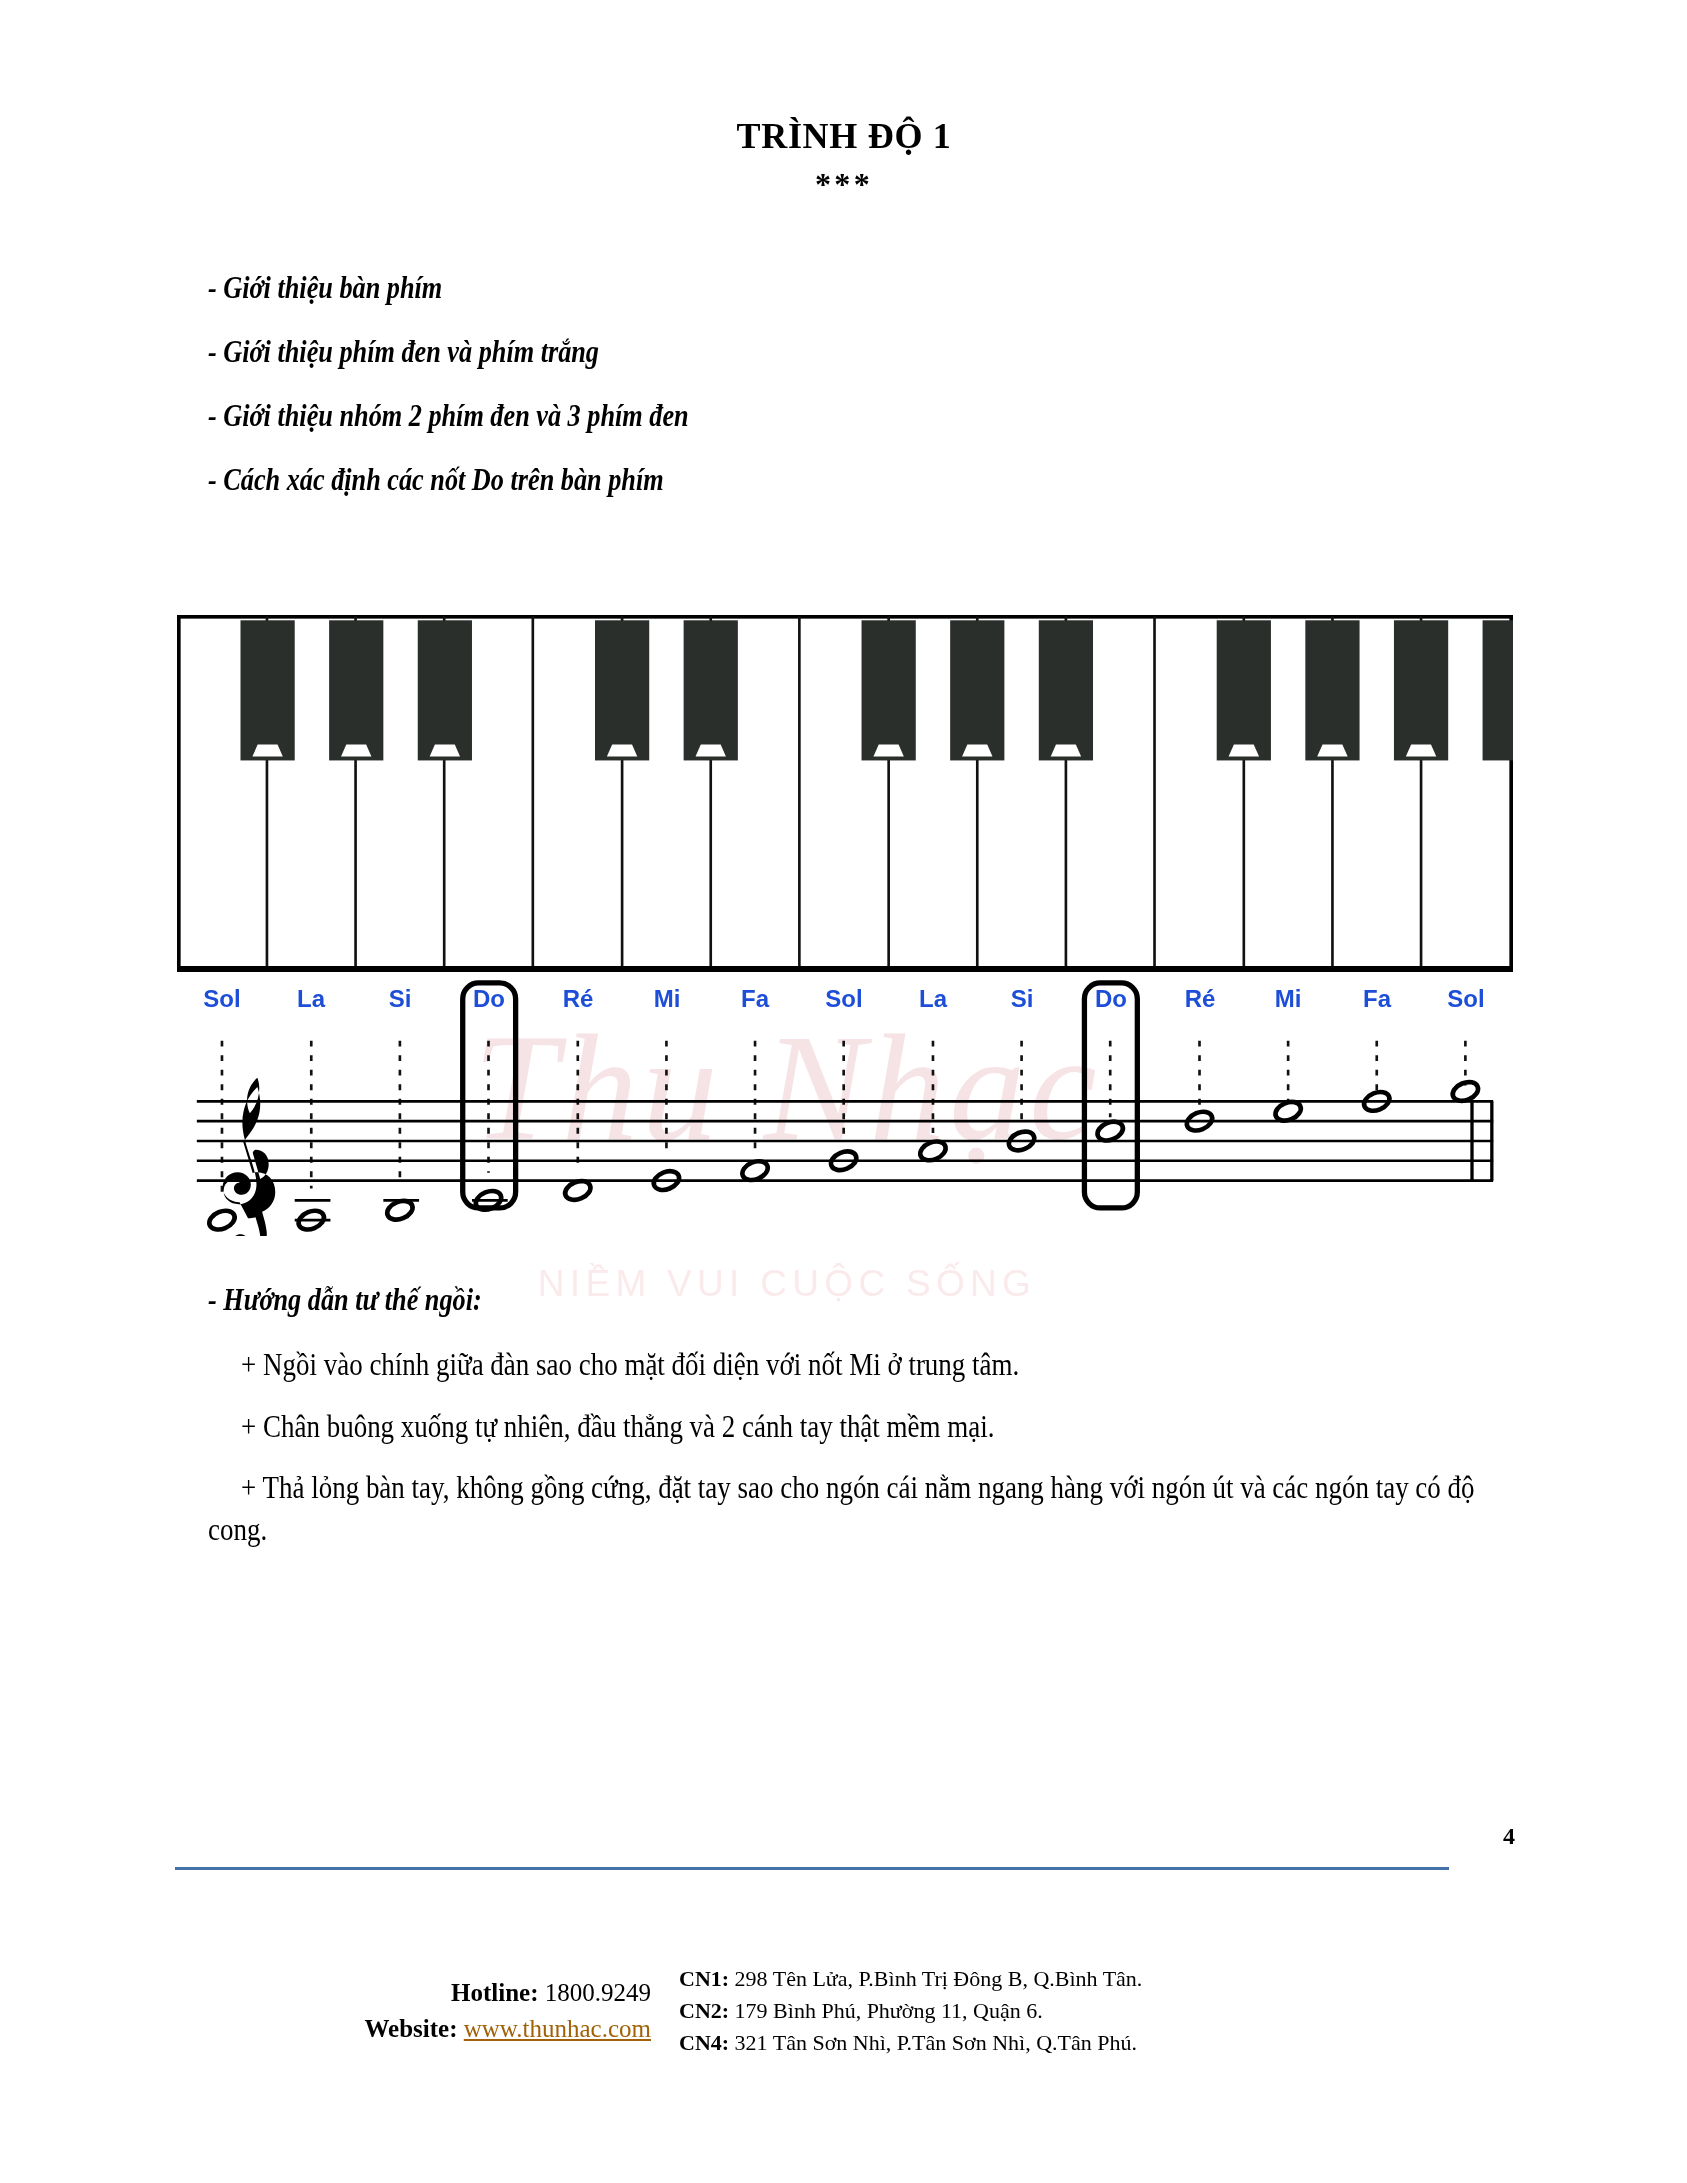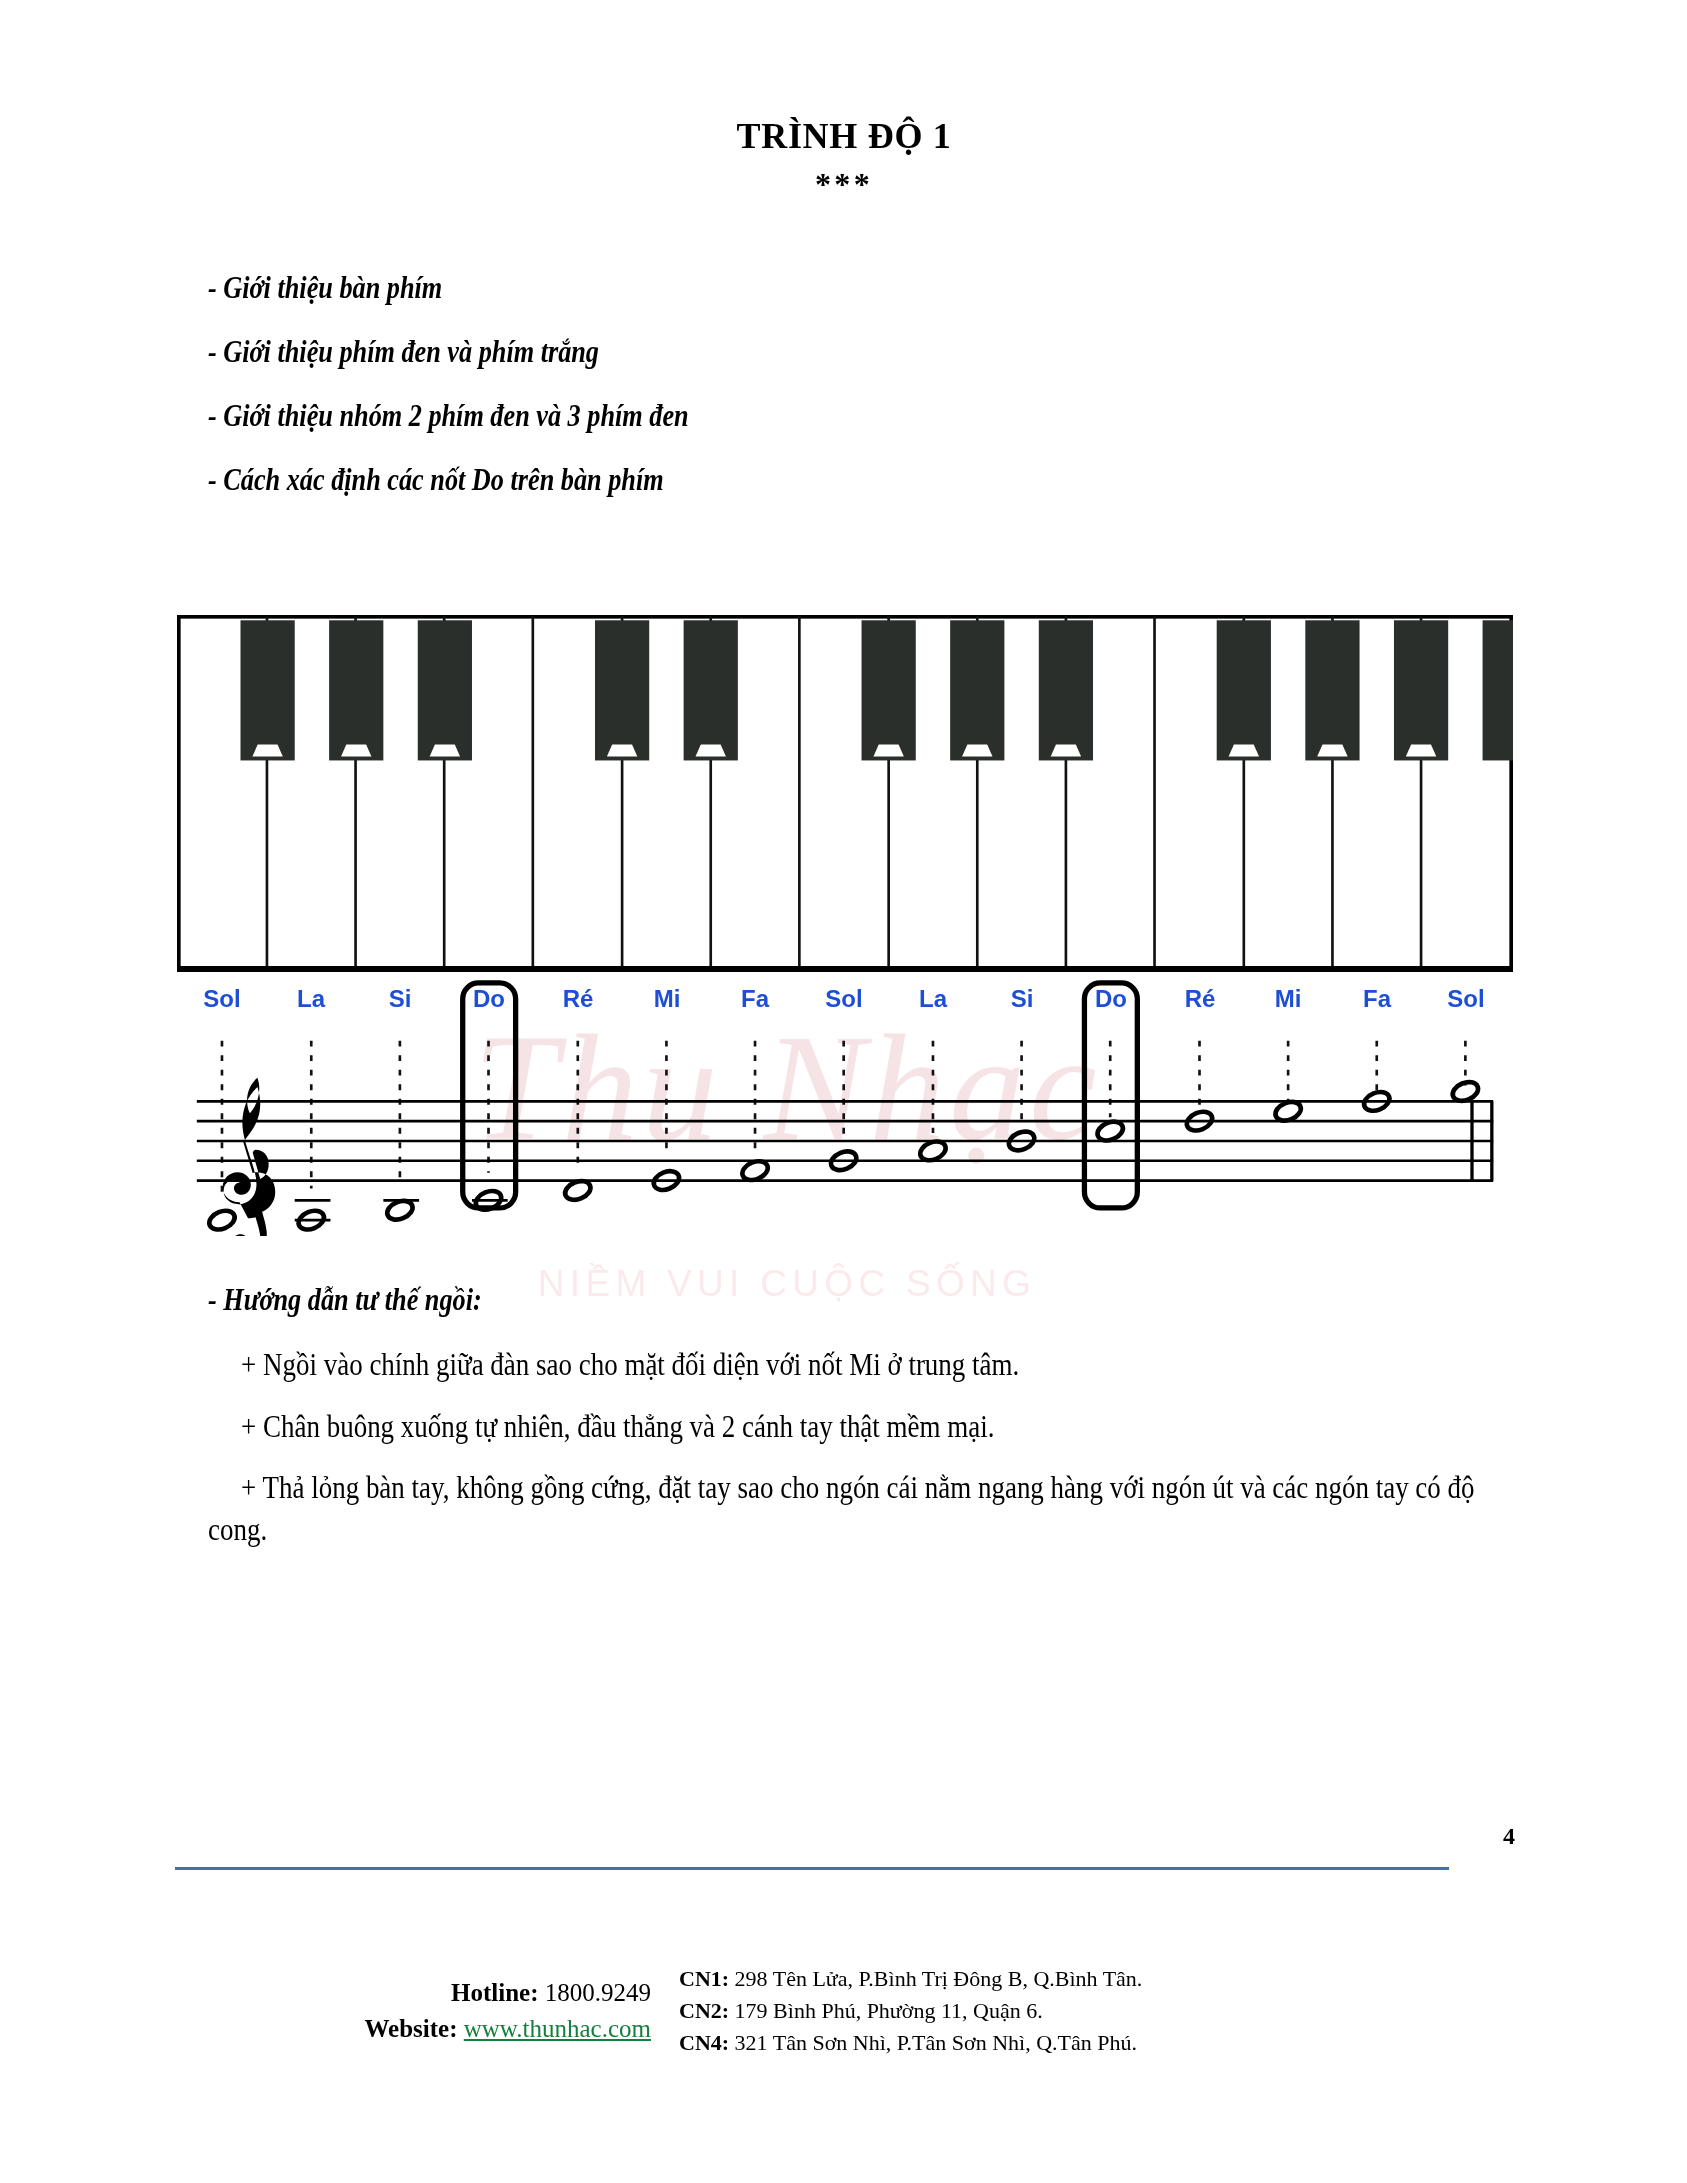--- a/index.html
+++ b/index.html
@@ -208,21 +208,21 @@
     width: 476px;
     text-align: right;
     padding-right: 20px;
     font-family: "Liberation Serif", "DejaVu Serif", serif;
     font-size: 25px;
     line-height: 1.46;
     color: #000000;
   }
   .footer-left b { font-weight: bold; }
   .footer-link {
-    color: #15803d;
+    color: #a16207;
     text-decoration: underline;
   }
   .footer-right {
     flex: 1;
     padding-left: 8px;
     font-family: "Liberation Serif", "DejaVu Serif", serif;
     font-size: 22px;
     line-height: 1.46;
     color: #000000;
     white-space: nowrap;

